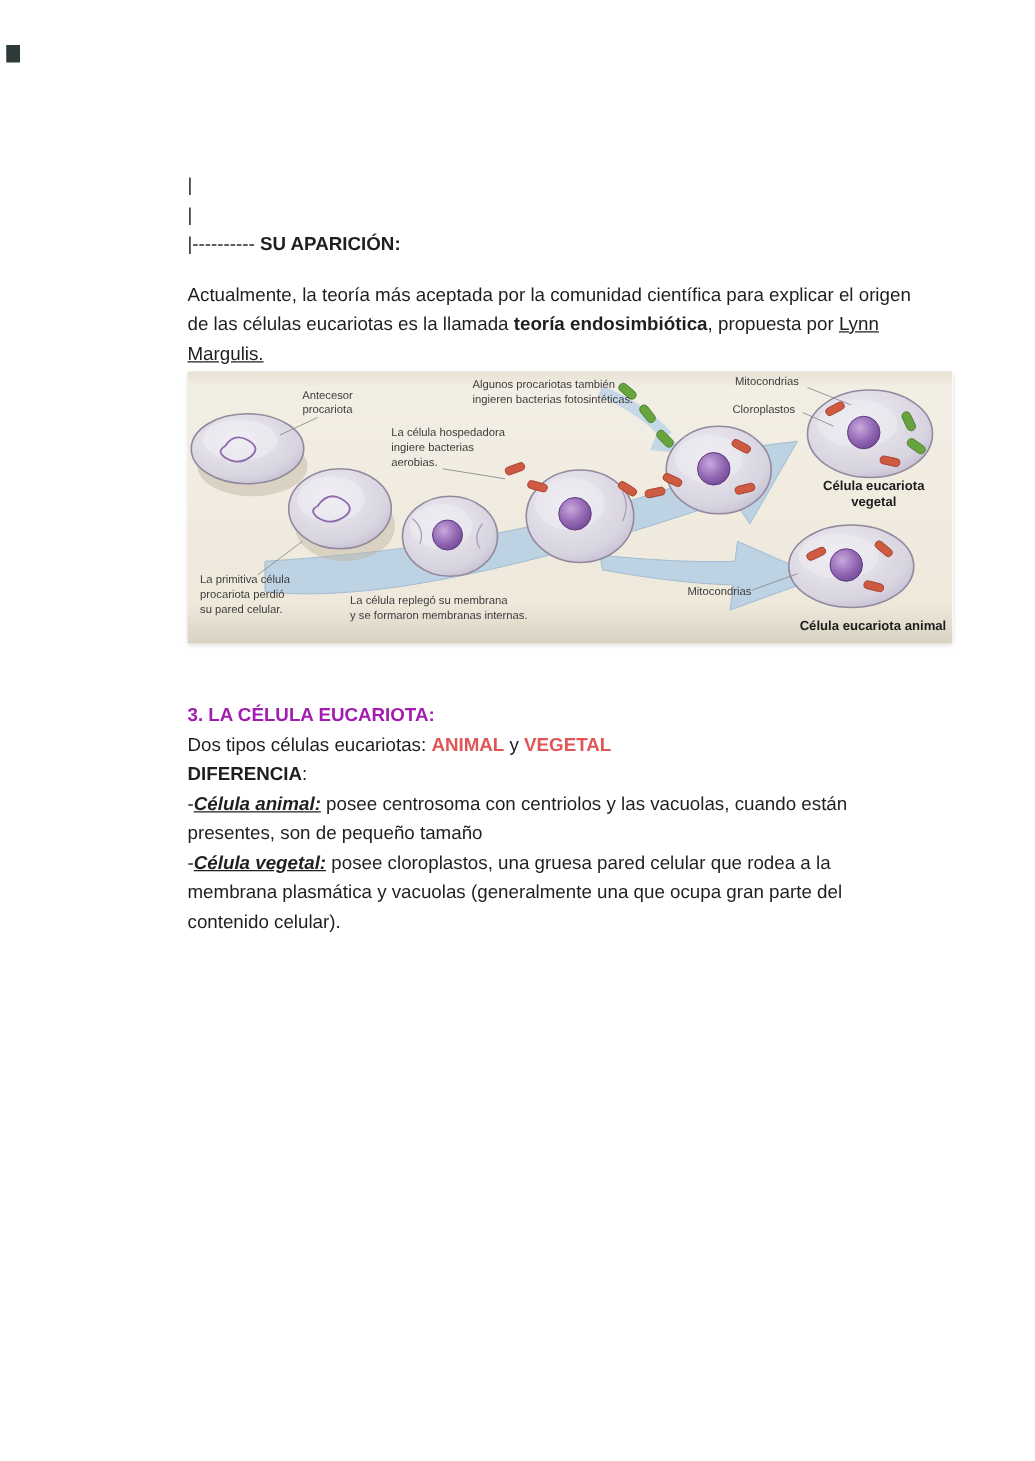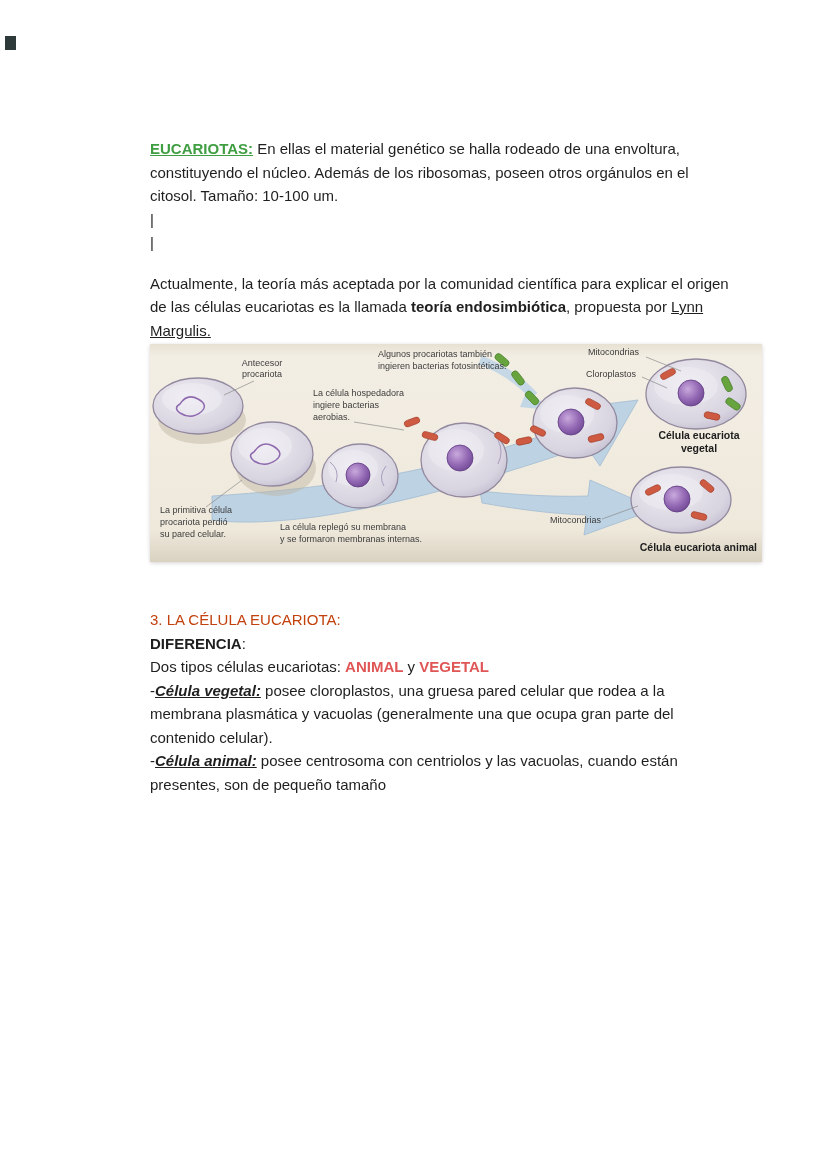--- a/index.html
+++ b/index.html
@@ -20,46 +20,46 @@
   .content {
     position: absolute; left: 150px; top: 137px;
     width: 612px;
     font-size: 15px; line-height: 23.5px;
   }
   .textblock { width: 585px; }
   .blank-line { height: 17px; }
   .grn { color: #3f9e42; font-weight: 700; text-decoration: underline; }
   .b   { font-weight: 700; }
   .u   { text-decoration: underline; }
-  .redh { color: #c2410c; }
+  .redh { color: #a21caf; font-weight: bold; }
   .redb { color: #e05555; font-weight: 700; }
   .biu { font-weight: 700; font-style: italic; text-decoration: underline; }
   .figure {
     margin-top: 2px;
     width: 612px; height: 218px;
     box-shadow: 0 1px 4px rgba(0,0,0,0.18);
   }
   .figure svg { display: block; }
   .figtext text { font-size: 9px; fill: #3c3c3c; font-family: "Liberation Sans", sans-serif; }
   .figtext .figbold { font-size: 10.5px; font-weight: 700; fill: #1d1d1d; }
   .section3 { margin-top: 46px; }
 </style>
 </head>
 <body>
 
 <div class="corner-mark"></div>
 
 <div class="content">
 
   <div class="textblock">
-    <div class="line">
-      <span class="grn">EUCARIOTAS:</span><span> En ellas el material genético se halla rodeado de una envoltura, constituyendo el núcleo. Además de los ribosomas, poseen otros orgánulos en el citosol. Tamaño: 10-100 um.</span>
-    </div>
     <div class="line">|</div>
     <div class="line">|</div>
+    <div class="line">
+      <span>|---------- </span><span class="b">SU APARICIÓN:</span>
+    </div>
     <div class="blank-line"></div>
     <div class="line">
       <span>Actualmente, la teoría más aceptada por la comunidad científica para explicar el origen de las células eucariotas es la llamada </span><span class="b">teoría endosimbiótica</span><span>, propuesta por </span><span class="u">Lynn Margulis.</span>
     </div>
   </div>
 
   <div class="figure">
     <svg viewBox="0 0 612 218" width="612" height="218">
       <defs>
         <linearGradient id="figbg" x1="0" y1="0" x2="0" y2="1">
@@ -185,26 +185,26 @@
         <text x="130" y="198">y se formaron membranas internas.</text>
         <text x="400" y="179">Mitocondrias</text>
         <text class="figbold" x="607" y="207" text-anchor="end">Célula eucariota animal</text>
       </g>
     </svg>
   </div>
 
   <div class="textblock section3">
     <div class="line redh">3. LA CÉLULA EUCARIOTA:</div>
     <div class="line">
+      <span>Dos tipos células eucariotas: </span><span class="redb">ANIMAL</span><span> y </span><span class="redb">VEGETAL</span>
+    </div>
+    <div class="line">
       <span class="b">DIFERENCIA</span><span>:</span>
     </div>
     <div class="line">
-      <span>Dos tipos células eucariotas: </span><span class="redb">ANIMAL</span><span> y </span><span class="redb">VEGETAL</span>
+      <span>-</span><span class="biu">Célula animal:</span><span> posee centrosoma con centriolos y las vacuolas, cuando están presentes, son de pequeño tamaño</span>
     </div>
     <div class="line">
       <span>-</span><span class="biu">Célula vegetal:</span><span> posee cloroplastos, una gruesa pared celular que rodea a la membrana plasmática y vacuolas (generalmente una que ocupa gran parte del contenido celular).</span>
     </div>
-    <div class="line">
-      <span>-</span><span class="biu">Célula animal:</span><span> posee centrosoma con centriolos y las vacuolas, cuando están presentes, son de pequeño tamaño</span>
-    </div>
   </div>
 
 </div>
 
 </body></html>

